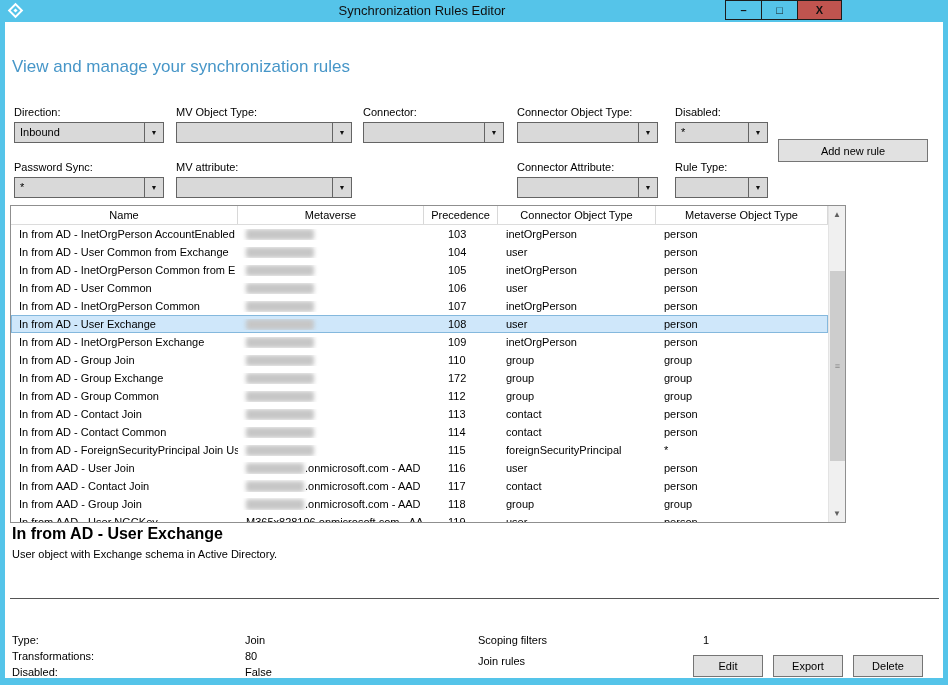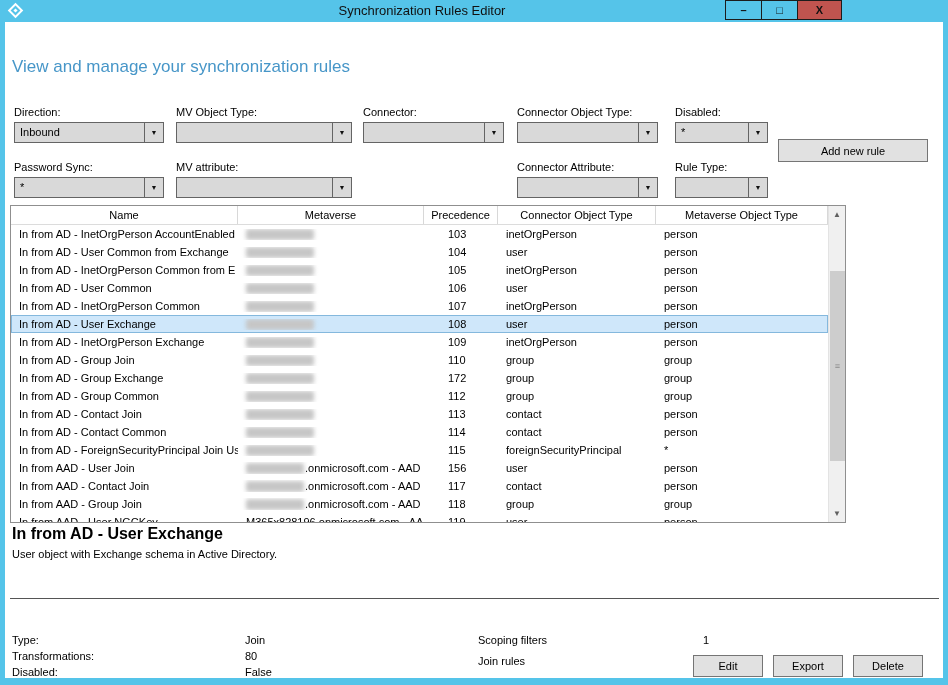--- a/index.html
+++ b/index.html
@@ -277,21 +277,21 @@
           <span class="cell c-prec">115</span>
           <span class="cell c-cot">foreignSecurityPrincipal</span>
           <span class="cell c-mot">*</span>
         </div>
         <div class="trow">
           <span class="cell c-name">In from AAD - User Join</span>
           <span class="cell c-conn">
             <span class="blob" style="width: 58px;"></span>
             <span>.onmicrosoft.com - AAD</span>
           </span>
-          <span class="cell c-prec">156</span>
+          <span class="cell c-prec">116</span>
           <span class="cell c-cot">user</span>
           <span class="cell c-mot">person</span>
         </div>
         <div class="trow">
           <span class="cell c-name">In from AAD - Contact Join</span>
           <span class="cell c-conn">
             <span class="blob" style="width: 58px;"></span>
             <span>.onmicrosoft.com - AAD</span>
           </span>
           <span class="cell c-prec">117</span>

